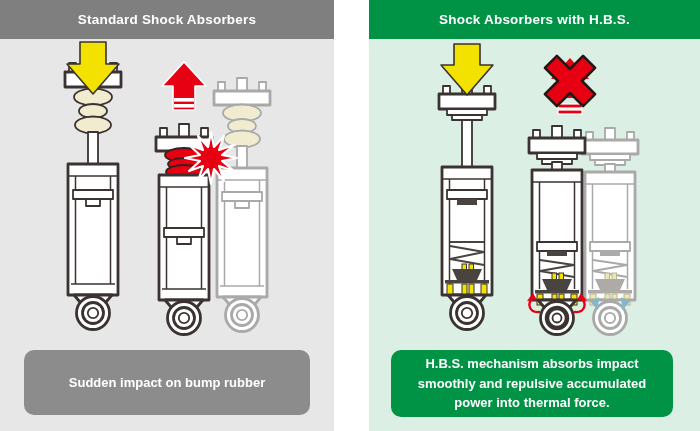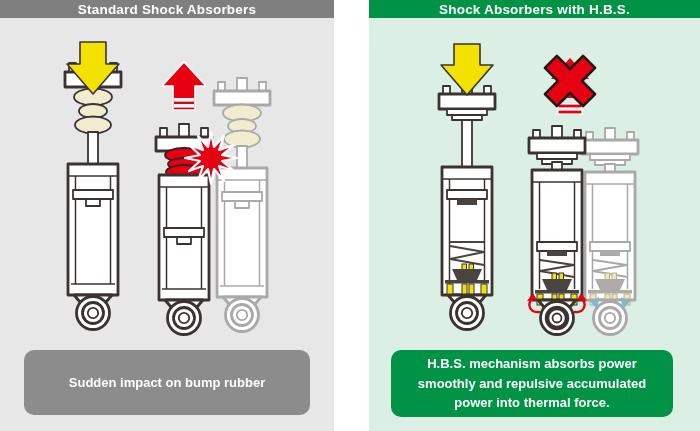--- a/index.html
+++ b/index.html
@@ -4,21 +4,21 @@
 <style>
   html,body { margin:0; padding:0; background:#ffffff; }
   #stage {
     position:relative; width:700px; height:431px; overflow:hidden;
     background:#ffffff; font-family:"Liberation Sans", sans-serif;
   }
   .panel { position:absolute; top:0; height:431px; }
   #panel-standard { left:0; width:334px; }
   #panel-hbs { left:369px; width:331px; }
   .panel-header {
-    position:absolute; top:0; left:0; right:0; height:18px;
+    position:absolute; top:0; left:0; right:0; height:39px;
     color:#fff; font-size:13.5px; font-weight:bold;
     display:flex; align-items:center; justify-content:center;
     letter-spacing:0.2px;
   }
   .caption {
     position:absolute; color:#fff; font-size:13px; font-weight:bold;
     border-radius:10px; display:flex; flex-direction:column;
     align-items:center; justify-content:center; text-align:center;
     line-height:1.5; padding:0 10px; box-sizing:border-box;
   }
@@ -56,21 +56,21 @@
   <div class="panel" id="panel-standard" style="background-color: rgb(231, 231, 231);">
     <div class="panel-header" style="background-color: rgb(127, 127, 127);">Standard Shock Absorbers</div>
     <div class="caption" id="caption-standard" style="background-color: rgb(140, 140, 140);">
       <div>Sudden impact on bump rubber</div>
     </div>
   </div>
 
   <div class="panel" id="panel-hbs" style="background-color: rgb(220, 239, 228);">
     <div class="panel-header" style="background-color: rgb(0, 146, 69);">Shock Absorbers with H.B.S.</div>
     <div class="caption" id="caption-hbs" style="background-color: rgb(0, 146, 69);">
-      <div>H.B.S. mechanism absorbs power</div>
+      <div>H.B.S. mechanism absorbs impact</div>
       <div>smoothly and repulsive accumulated</div>
       <div>power into thermal force.</div>
     </div>
   </div>
 
   <svg class="art" style="left:0;" width="334" height="311" viewBox="0 0 334 311">
 
     <g class="faded">
       <rect class="ol2" x="218" y="48" width="7" height="9"></rect>
       <rect class="ol2" x="259" y="48" width="7" height="9"></rect>

